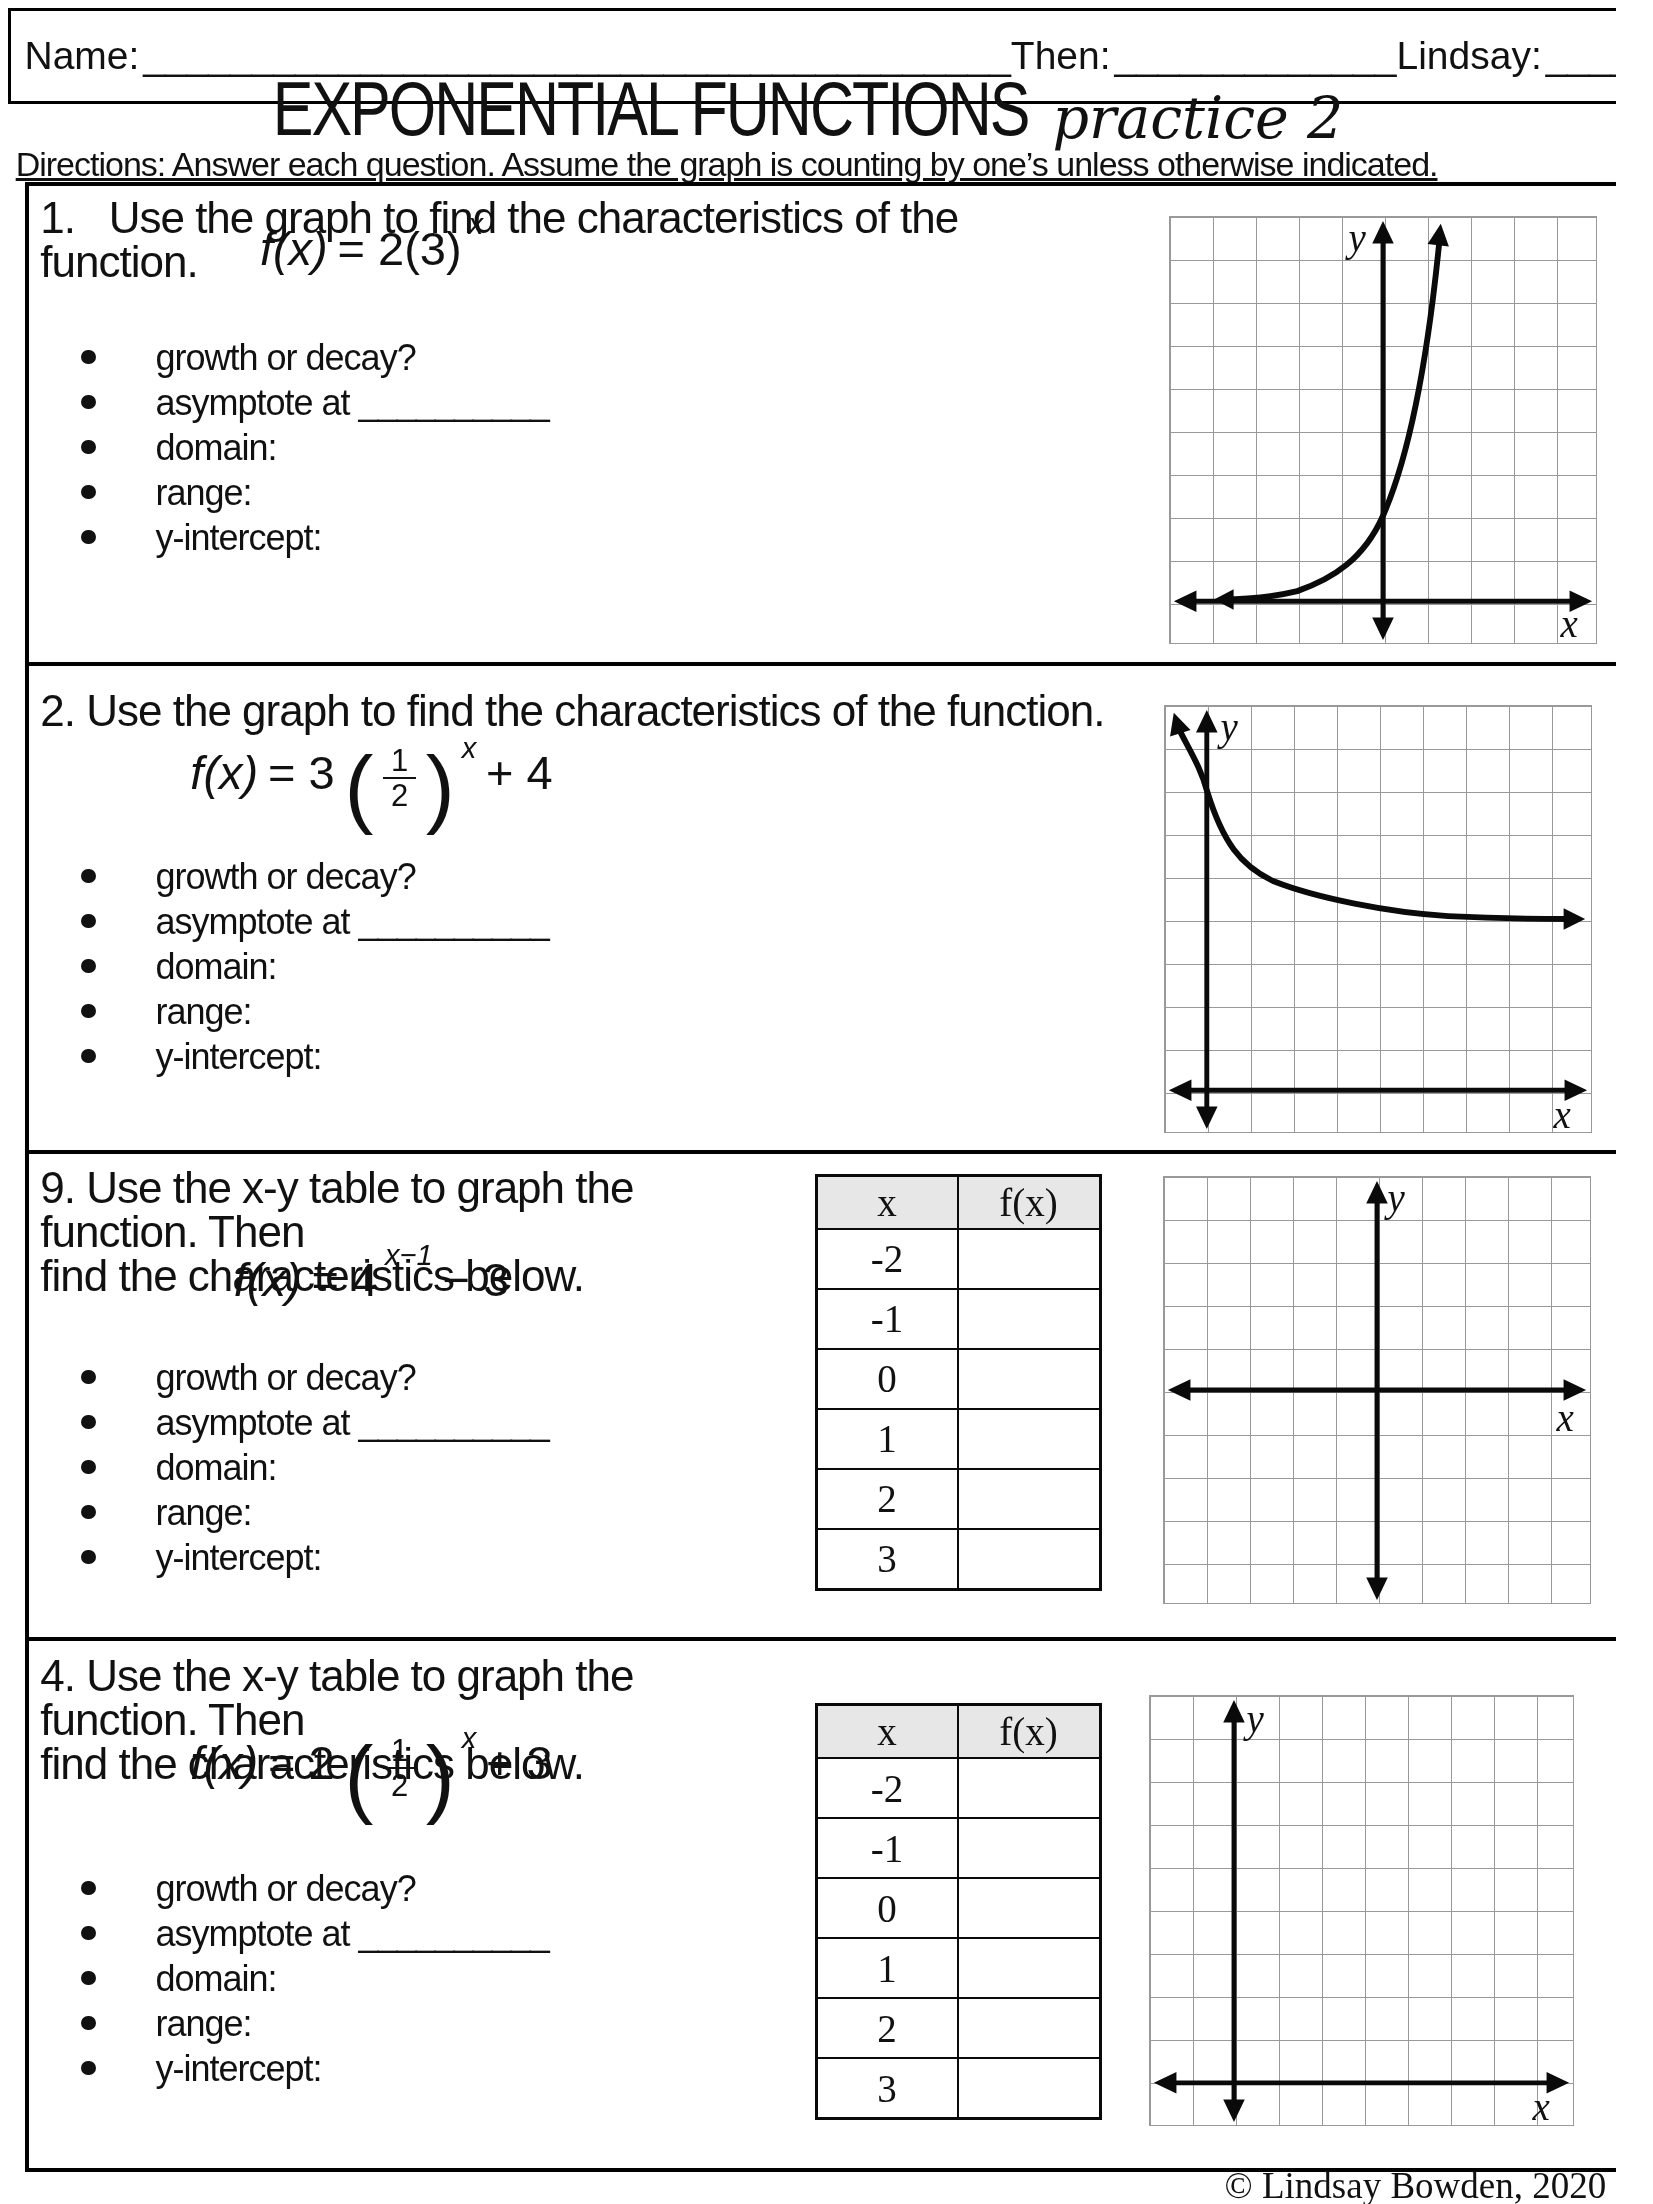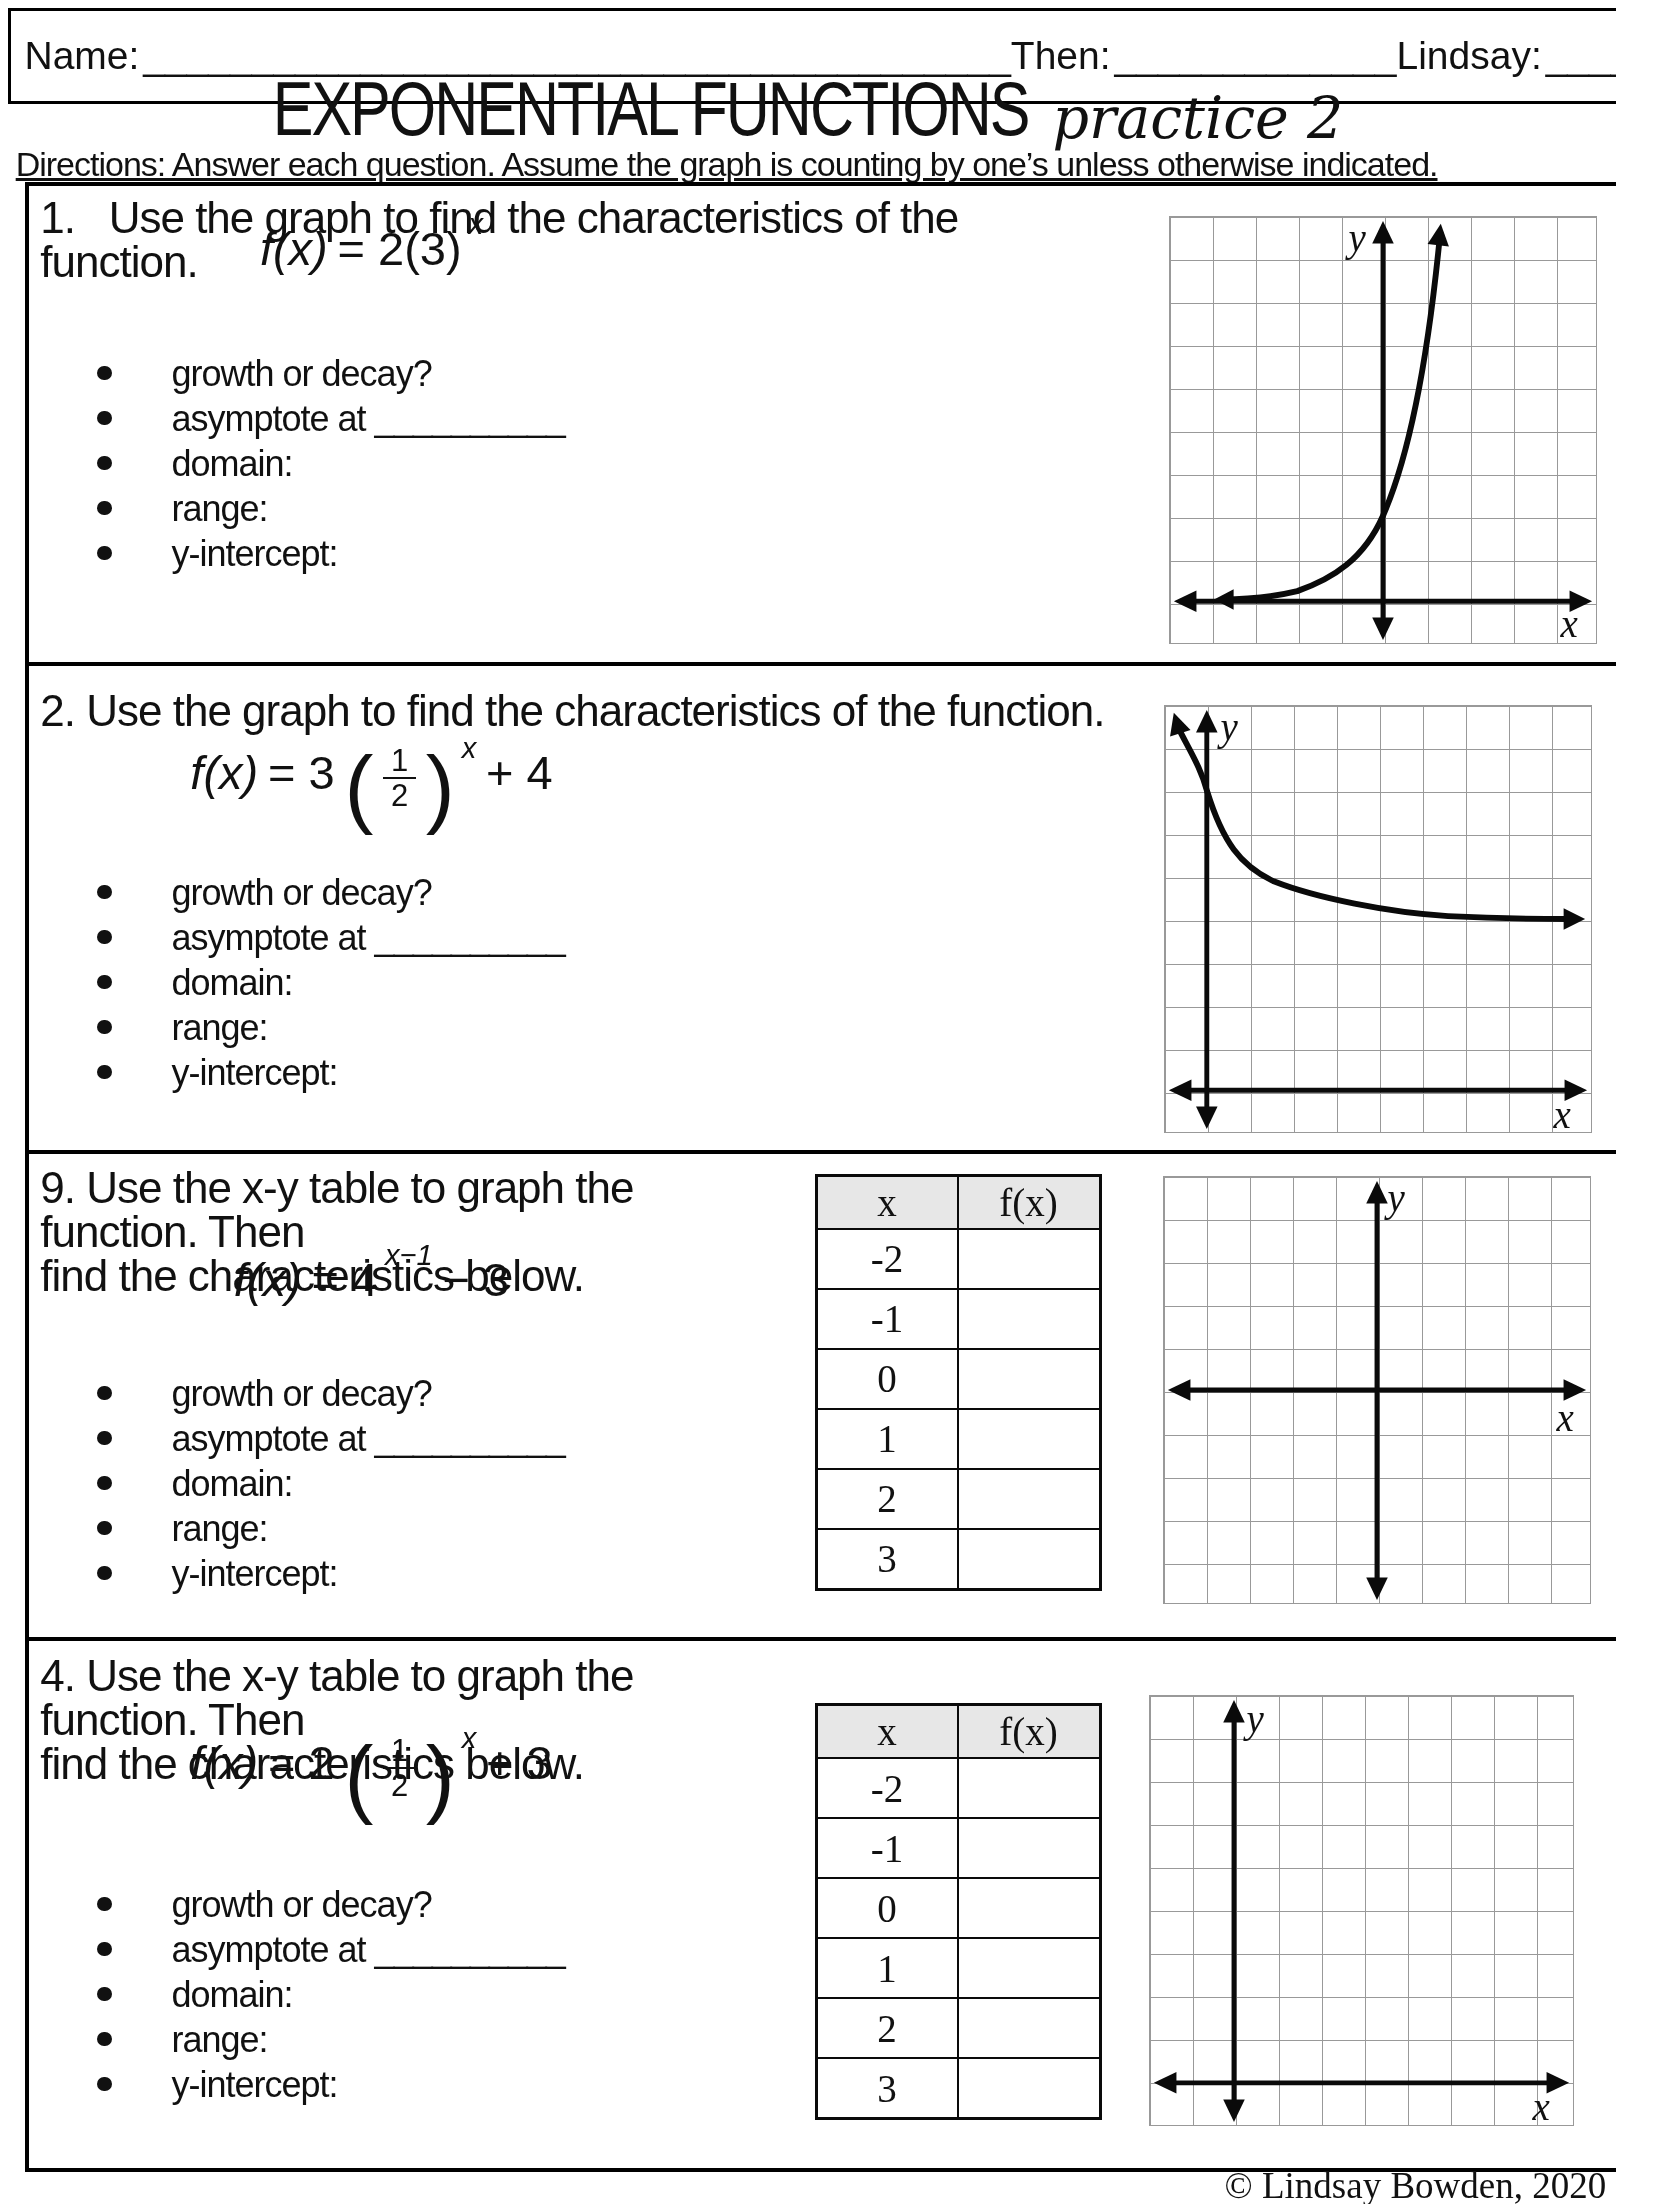--- a/index.html
+++ b/index.html
@@ -36,21 +36,21 @@
   .formula > *{margin:0 4.9px;}
   .formula > *:empty{display:none;}
   .it{font-style:italic;}
   .paren{font-size:1.85em;font-weight:300;vertical-align:-0.32em;line-height:0;}
   .frac{display:inline-block;vertical-align:-0.55em;text-align:center;font-size:0.66em;line-height:1.08;}
   .frac .num{display:block;border-bottom:2.9px solid #111;padding:0 7.8px;}
   .frac .den{display:block;}
   .formula sup{font-size:0.62em;font-style:italic;position:relative;top:-0.5em;margin-left:2px;}
 
   
-  .bullets{position:absolute;left:43px;margin:16px;padding:0;list-style:none;}
+  .bullets{position:absolute;left:43px;margin:0;padding:0;list-style:none;}
   .bullets li{position:relative;height:45px;line-height:45px;font-size:36px;letter-spacing:-1px;padding-left:84px;white-space:nowrap;}
   .bullets .dot{position:absolute;left:9.8px;top:14.7px;width:14.7px;height:14.7px;border-radius:50%;background:#111;}
 
   
   .graph{position:absolute;}
   .gridbg{position:absolute;left:0;top:0;width:100%;height:100%;
           border:1px solid #999;box-sizing:border-box;
           background-image:linear-gradient(to right,#999 1px,transparent 1px),
                            linear-gradient(to bottom,#999 1px,transparent 1px);}
   .graph svg{position:absolute;left:0;top:0;}

